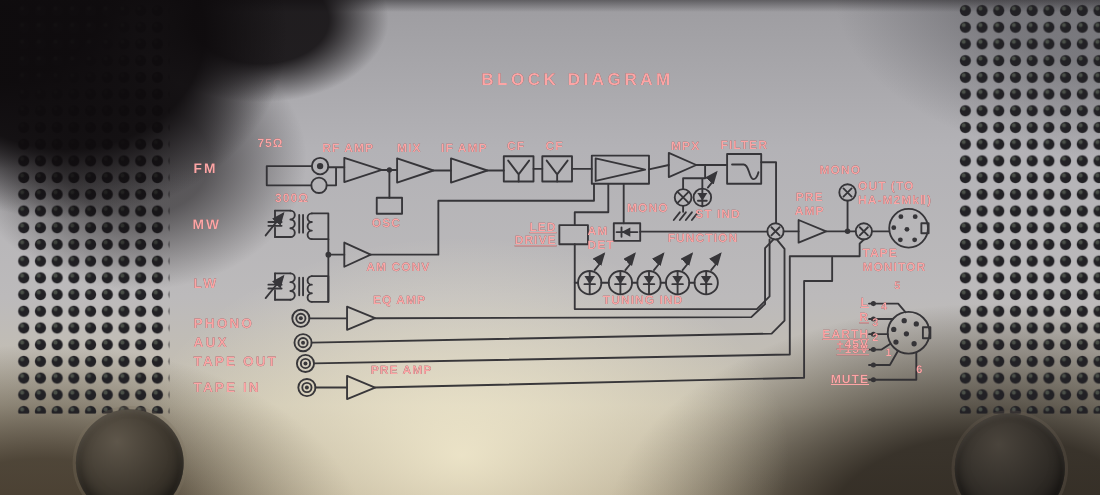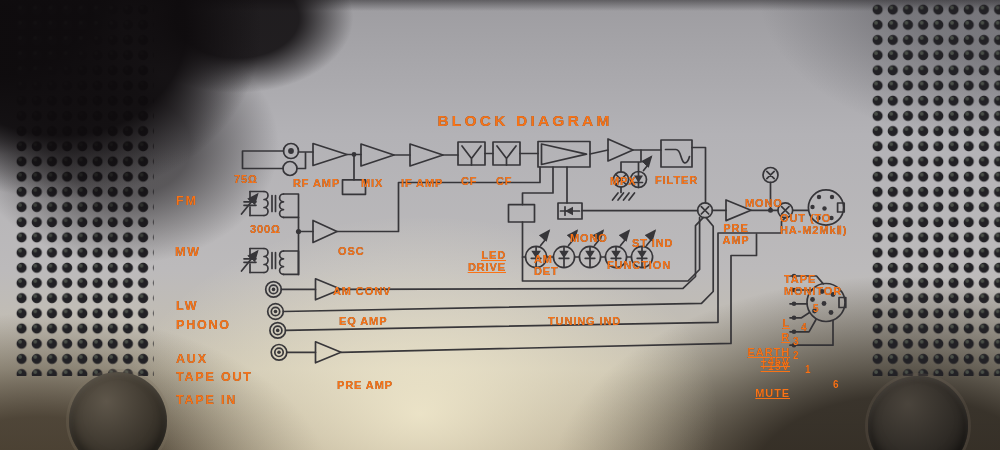--- a/index.html
+++ b/index.html
@@ -25,21 +25,21 @@
   .foot{position:absolute;border-radius:50%;}
   .f-left{left:69px;top:372px;width:98px;height:98px;
     background:radial-gradient(circle at 38% 30%, #5e564a, #3b352c 55%, #27231d 85%);
     box-shadow:0 0 0 3px rgba(125,114,96,.28), inset 0 2px 6px rgba(255,250,235,.14), inset 0 -6px 12px rgba(0,0,0,.5);}
   .f-right{left:868px;top:376px;width:100px;height:100px;
     background:radial-gradient(circle at 40% 28%, #4a443c, #2e2a25 55%, #1c1916 85%);
     box-shadow:0 0 0 3px rgba(110,100,86,.25), inset 0 2px 5px rgba(255,250,235,.10), inset 0 -6px 12px rgba(0,0,0,.55);}
   svg.ink{position:absolute;left:0;top:0;z-index:3;opacity:.94;}
   svg.ink *{vector-effect:non-scaling-stroke;}
   .lb{position:absolute;z-index:4;font:700 11px/12px "Liberation Sans",sans-serif;letter-spacing:.9px;
-      color:#f97316;white-space:pre-line;text-shadow:0 0 .5px rgba(45,44,48,.85);margin-top:48px;}
+      color:#fca5a5;white-space:pre-line;text-shadow:0 0 .5px rgba(45,44,48,.85);}
   .sec{font-size:12.5px;line-height:14px;letter-spacing:1.8px;}
   .title{font-size:15.5px;line-height:17px;letter-spacing:3.2px;width:200px;text-align:center;}
   .rt{text-align:right;text-decoration:underline;}
   .ctr{text-align:center;}
   .pin{font-size:10px;letter-spacing:0;}
 </style>
 </head>
 <body>
 
 <div id="stage">
@@ -254,21 +254,21 @@
       <circle cx="794" cy="345.2" r="2.3" fill="#2f2e32" stroke="none"></circle>
         <path d="M790,345.2 H833 V320.5"></path>
     </g>
   </svg>
 
   <span class="lb title" style="left:425px;top:64px">BLOCK DIAGRAM</span>
 
   <span class="lb sec" style="left:176px;top:146px">FM</span>
   <span class="lb sec" style="left:175px;top:197px">MW</span>
   <span class="lb sec" style="left:176px;top:251px">LW</span>
-  <span class="lb sec" style="left:176px;top:270px">PHONO</span>
+  <span class="lb sec" style="left:176px;top:287px">PHONO</span>
   <span class="lb sec" style="left:176px;top:304px">AUX</span>
   <span class="lb sec" style="left:176px;top:322px">TAPE OUT</span>
   <span class="lb sec" style="left:176px;top:345px">TAPE IN</span>
 
   <span class="lb" style="left:234px;top:125px">75Ω</span>
   <span class="lb" style="left:250px;top:175px">300Ω</span>
   <span class="lb" style="left:293px;top:129px">RF AMP</span>
   <span class="lb" style="left:361px;top:129px">MIX</span>
   <span class="lb" style="left:401px;top:129px">IF AMP</span>
   <span class="lb" style="left:461px;top:127px">CF</span>

